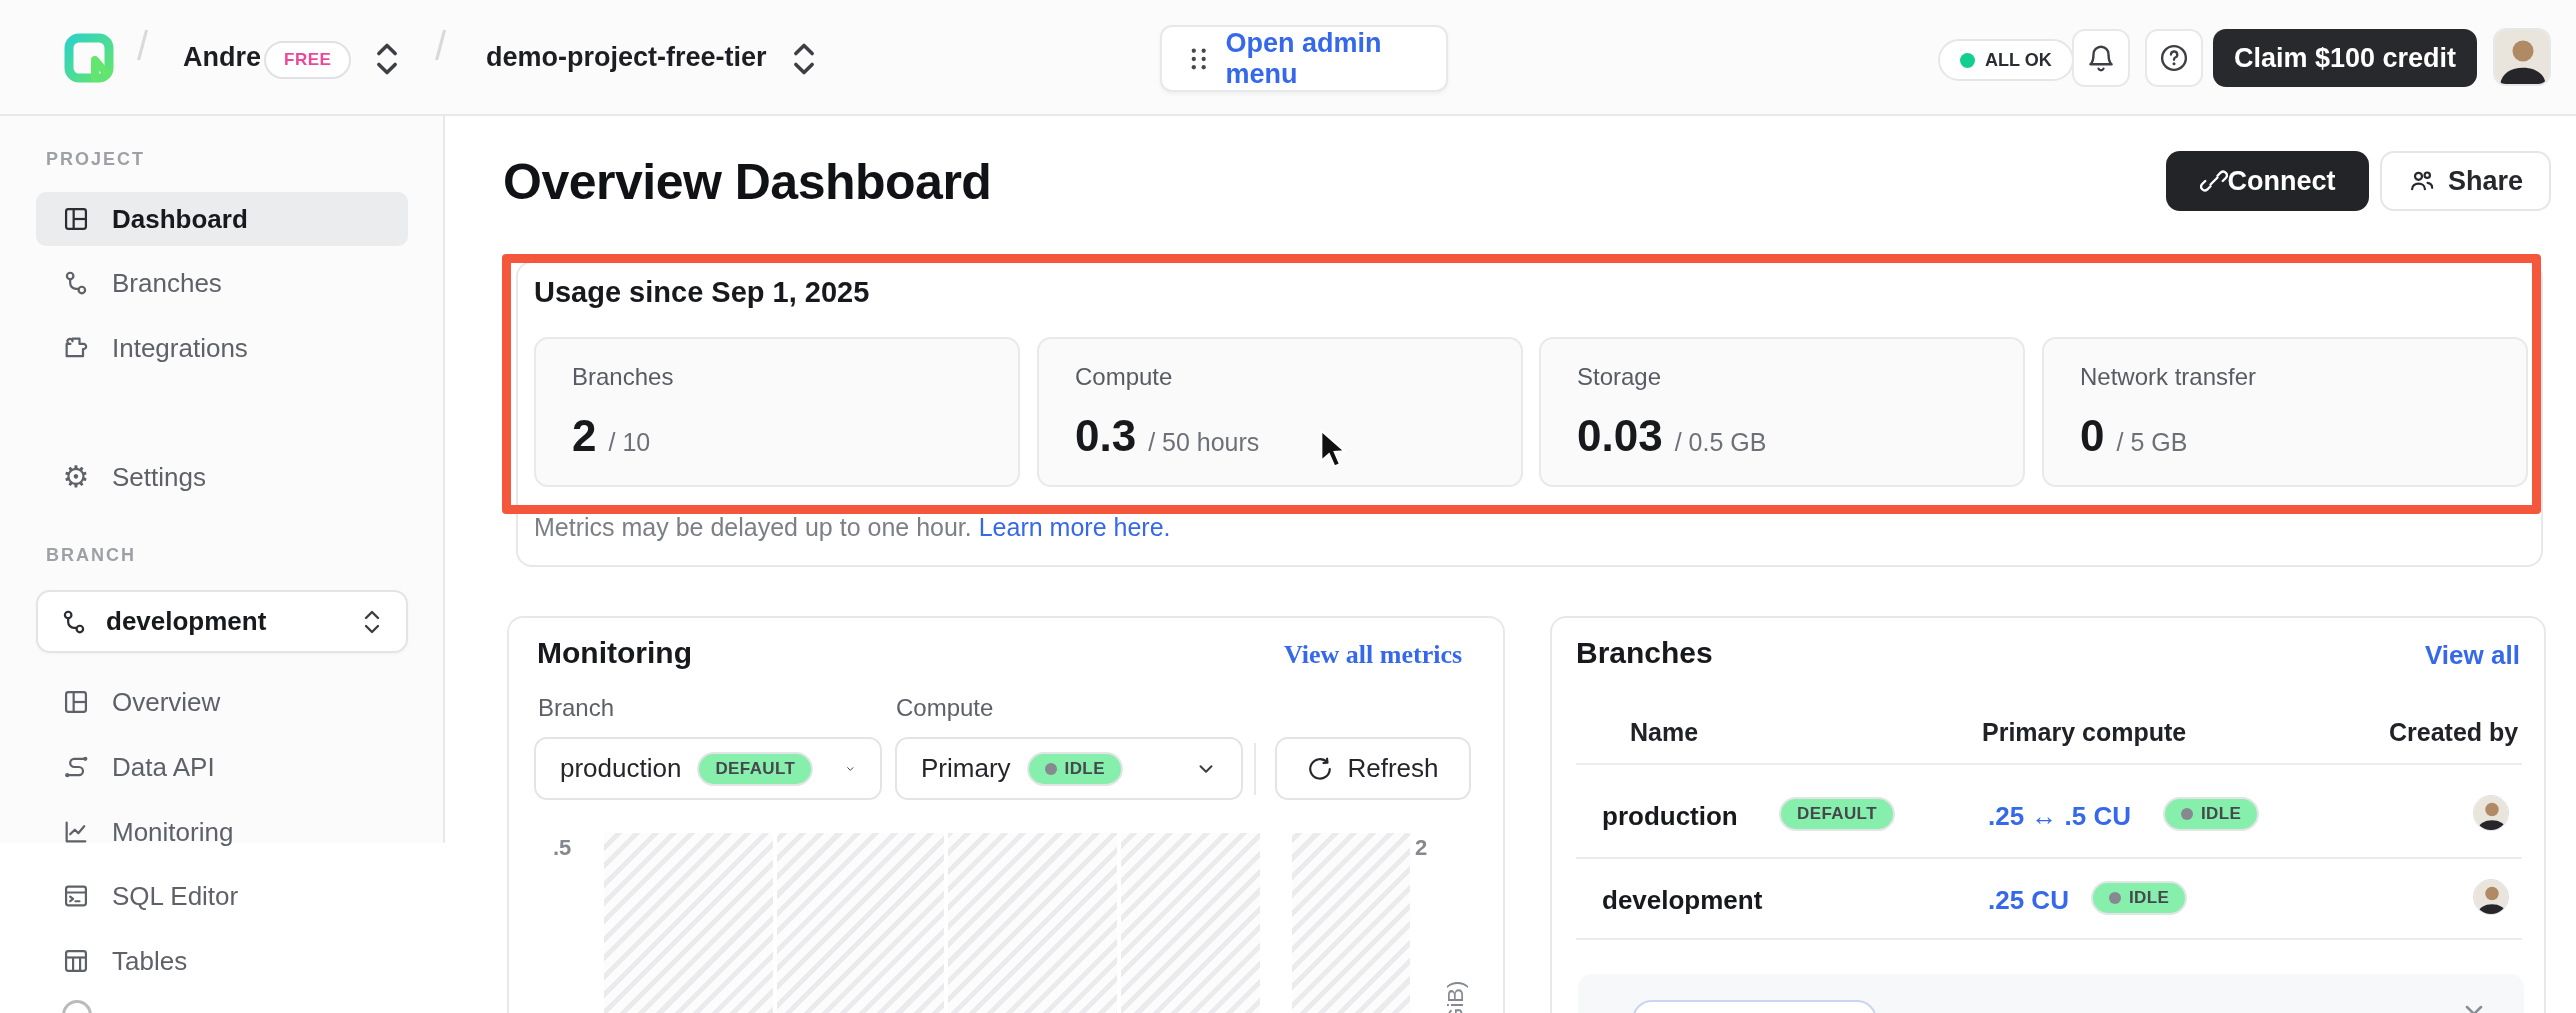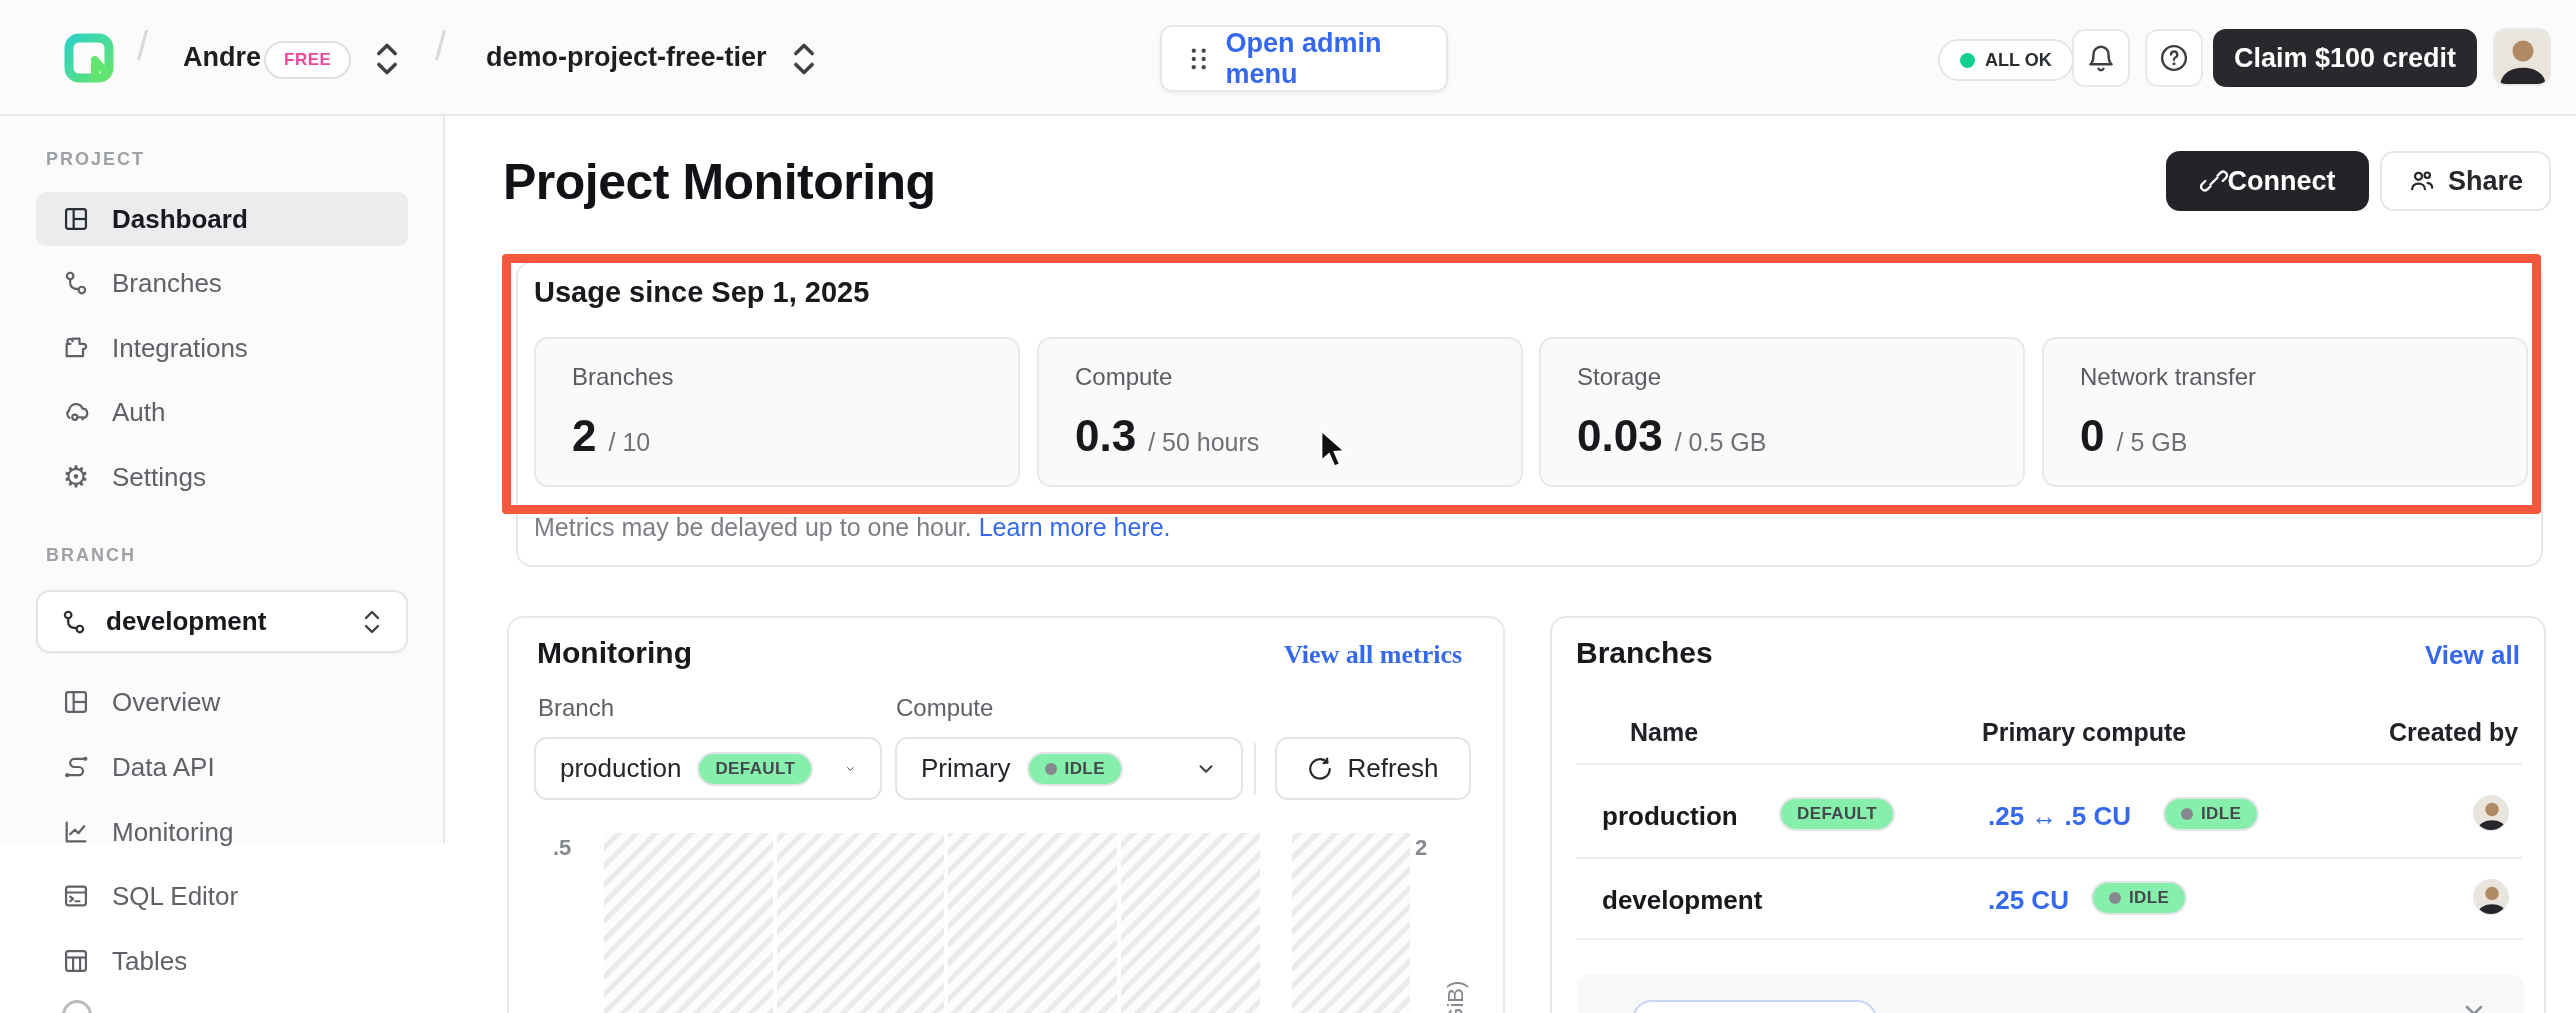--- a/index.html
+++ b/index.html
@@ -176,30 +176,20 @@
       <span>Branches</span>
     </div>
     <div class="side-item" style="top:205px;">
       <span class="ic">
         <svg width="28" height="28" viewBox="0 0 24 24" fill="none" stroke="#5e6268" stroke-width="1.9" stroke-linejoin="round">
             <path d="M9 4h6v4.5h3.5a2.2 2.2 0 1 1 0 4.4H18V19H4V8.5h3.2A2.2 2.2 0 1 1 9 6.3z"></path>
           </svg>
       </span>
       <span>Integrations</span>
     </div>
-    <div class="side-item" style="top:269px;">
-      <span class="ic">
-        <svg width="28" height="28" viewBox="0 0 24 24" fill="none" stroke="#5e6268" stroke-width="1.9" stroke-linecap="round">
-            <path d="M18.5 17a4 4 0 0 0-.8-7.9 6 6 0 0 0-11.6 1.6A3.7 3.7 0 0 0 6.5 17"></path>
-            <circle cx="11" cy="16.5" r="2.2"></circle>
-            <path d="M13.2 16.5h4.3v2"></path>
-          </svg>
-      </span>
-      <span>Auth</span>
-    </div>
     <div class="side-item" style="top:334px;">
       <span class="ic gear-glyph">⚙</span>
       <span>Settings</span>
     </div>
 
     <div class="side-label" style="top:429px;">BRANCH</div>
 
     <div class="branch-select">
       <span class="ic">
         <svg width="28" height="28" viewBox="0 0 24 24" fill="none" stroke="#2a2d31" stroke-width="1.9" stroke-linecap="round">
@@ -262,21 +252,21 @@
             <line x1="3.5" y1="9" x2="20.5" y2="9"></line>
             <line x1="9.5" y1="9" x2="9.5" y2="20.5"></line>
             <line x1="15.5" y1="9" x2="15.5" y2="20.5"></line>
           </svg>
       </span>
       <span>Tables</span>
     </div>
     <div class="sliver-icon" style="top:884px; border-color:#b9bbbf;"></div>
   </div>
 
-  <div class="page-title">Project Monitoring</div>
+  <div class="page-title">Overview Dashboard</div>
 
   <button class="connect-btn">
     <svg width="28" height="28" viewBox="0 0 24 24" fill="none" stroke="#fff" stroke-width="2" stroke-linecap="round">
       <path d="M9 16.5 6.2 19.3a3.2 3.2 0 0 1-4.5-4.5L4.5 12"></path>
         <path d="M15 7.5l2.8-2.8a3.2 3.2 0 0 1 4.5 4.5L19.5 12"></path>
         <line x1="9" y1="15" x2="15" y2="9"></line>
     </svg>
     <span>Connect</span>
   </button>
   <button class="share-btn">

